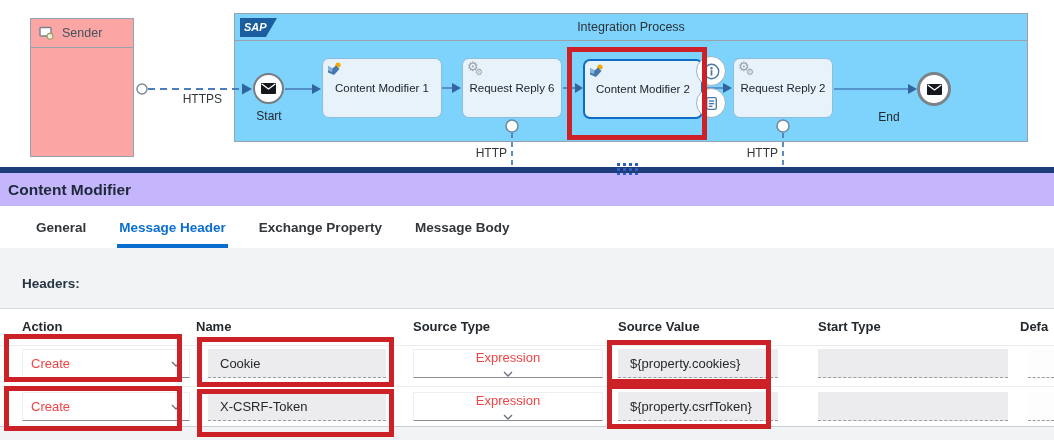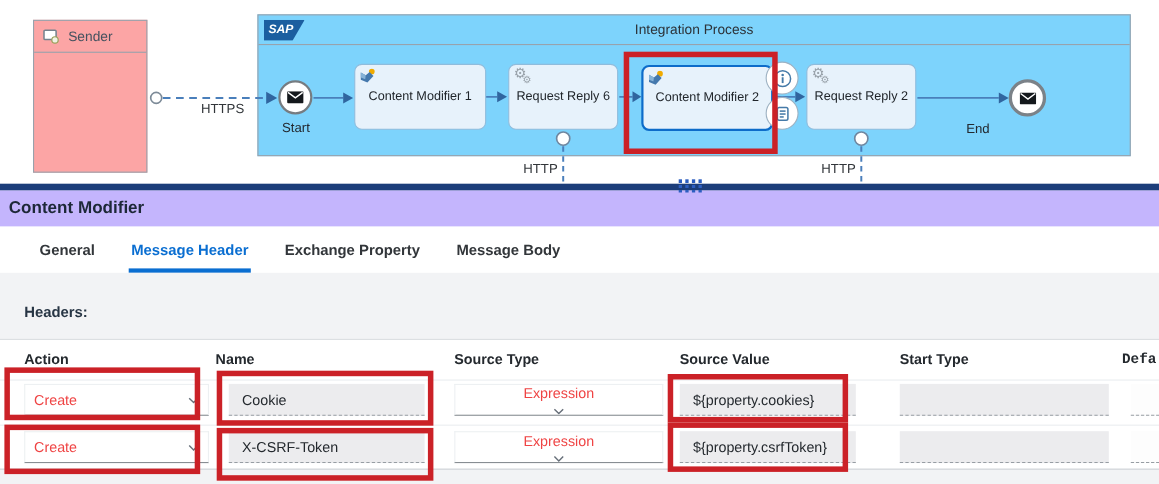--- a/index.html
+++ b/index.html
@@ -231,21 +231,21 @@
 <div id="content">
   <div class="headers-label">Headers:</div>
 
   <div id="htable">
 
     <div class="col-h" style="left:22px;">Action</div>
     <div class="col-h" style="left:196px;">Name</div>
     <div class="col-h" style="left:413px;">Source Type</div>
     <div class="col-h" style="left:618px;">Source Value</div>
     <div class="col-h" style="left:818px;">Start Type</div>
-    <div class="col-h" style="left:1020px;font-family:Liberation Mono, monospace;">Defa</div>
+    <div class="col-h" style="left:1020px;">Defa</div>
 
     <div class="hline" style="top:36px;"></div>
     <div class="hline" style="top:77px;"></div>
 
     <div class="field f-select cx-action row1">
       <span>Create</span>
       <svg width="10" height="6" viewBox="0 0 10 6">
         <path d="M1,1 L5,5 L9,1" stroke="#68707a" stroke-width="1.3" fill="none"></path>
         </svg>
     </div>

